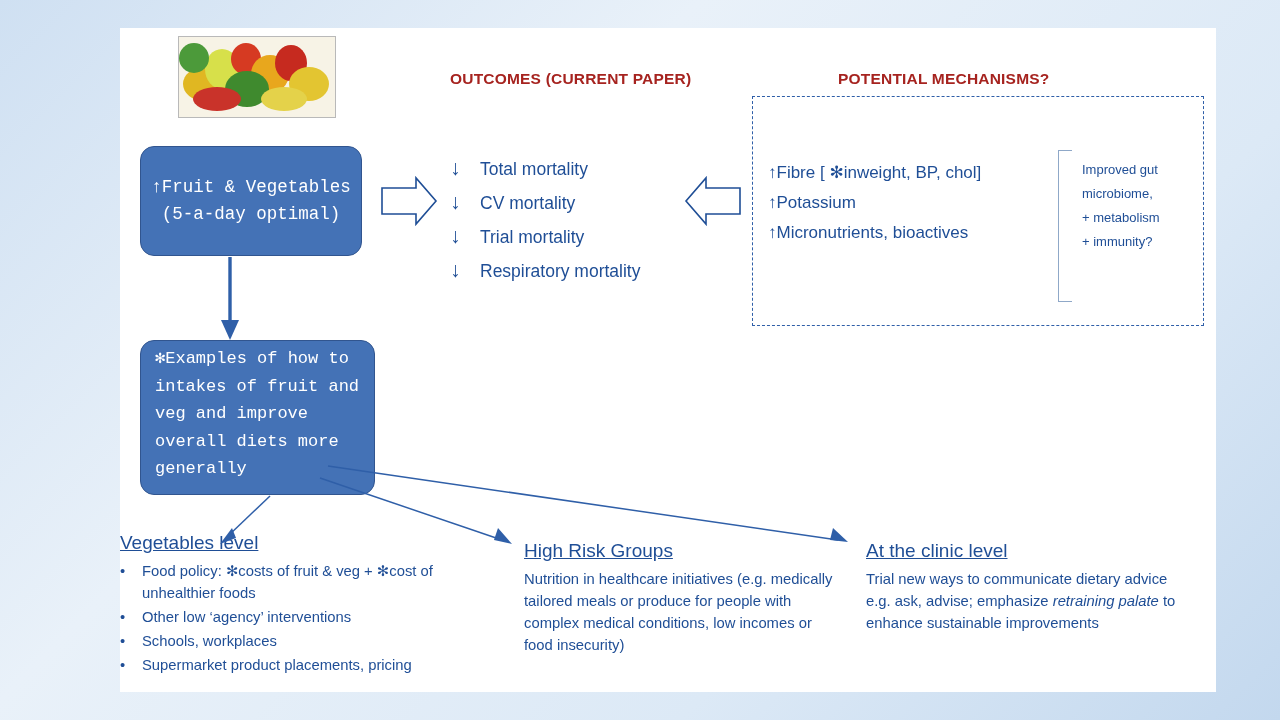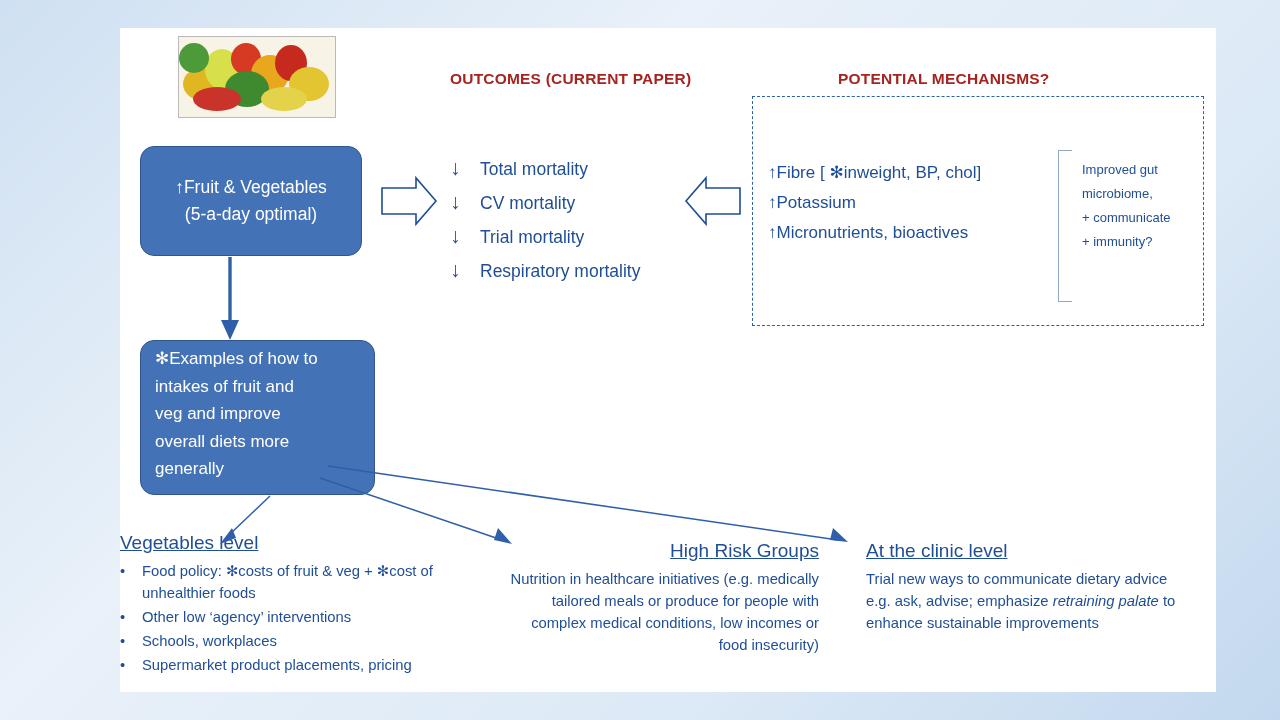--- a/index.html
+++ b/index.html
@@ -58,20 +58,21 @@
   }
 
   
   .blue-box {
     position: absolute;
     background: #4472b6;
     border: 1px solid #31558f;
     border-radius: 14px;
     color: #ffffff;
     box-sizing: border-box;
+    font-family: Liberation Mono, monospace;
   }
   #box-fv {
     left: 20px;
     top: 118px;
     width: 222px;
     height: 110px;
     display: flex;
     flex-direction: column;
     justify-content: center;
     align-items: center;
@@ -171,21 +172,21 @@
     font-size: 14.8px;
     line-height: 22px;
     margin-bottom: 2px;
   }
   .bullet-row .bdot {
     width: 22px;
     flex: 0 0 22px;
     text-align: left;
   }
   #col-pop { left: 0px; top: 504px; width: 380px; }
-  #col-hrg { left: 379px; top: 512px; width: 320px; text-align: right; }
+  #col-hrg { left: 404px; top: 512px; width: 320px; }
   #col-clinic { left: 746px; top: 512px; width: 330px; }
   .ital { font-style: italic; }
 
   
   #links {
     position: absolute;
     left: 0;
     top: 0;
     width: 1096px;
     height: 664px;
@@ -241,21 +242,21 @@
     <div id="mech-box"></div>
     <div id="mech-list">
       <div class="mrow">↑Fibre [ ✻inweight, BP, chol]</div>
       <div class="mrow">↑Potassium</div>
       <div class="mrow">↑Micronutrients, bioactives</div>
     </div>
     <div id="brace"></div>
     <div id="mech-right">
       <div>Improved gut</div>
       <div>microbiome,</div>
-      <div>+ communicate</div>
+      <div>+ metabolism</div>
       <div>+ immunity?</div>
     </div>
 
     <div class="blue-box" id="box-examples">
       <div>✻Examples of how to</div>
       <div>intakes of fruit and</div>
       <div>veg and improve</div>
       <div>overall diets more</div>
       <div>generally</div>
     </div>

